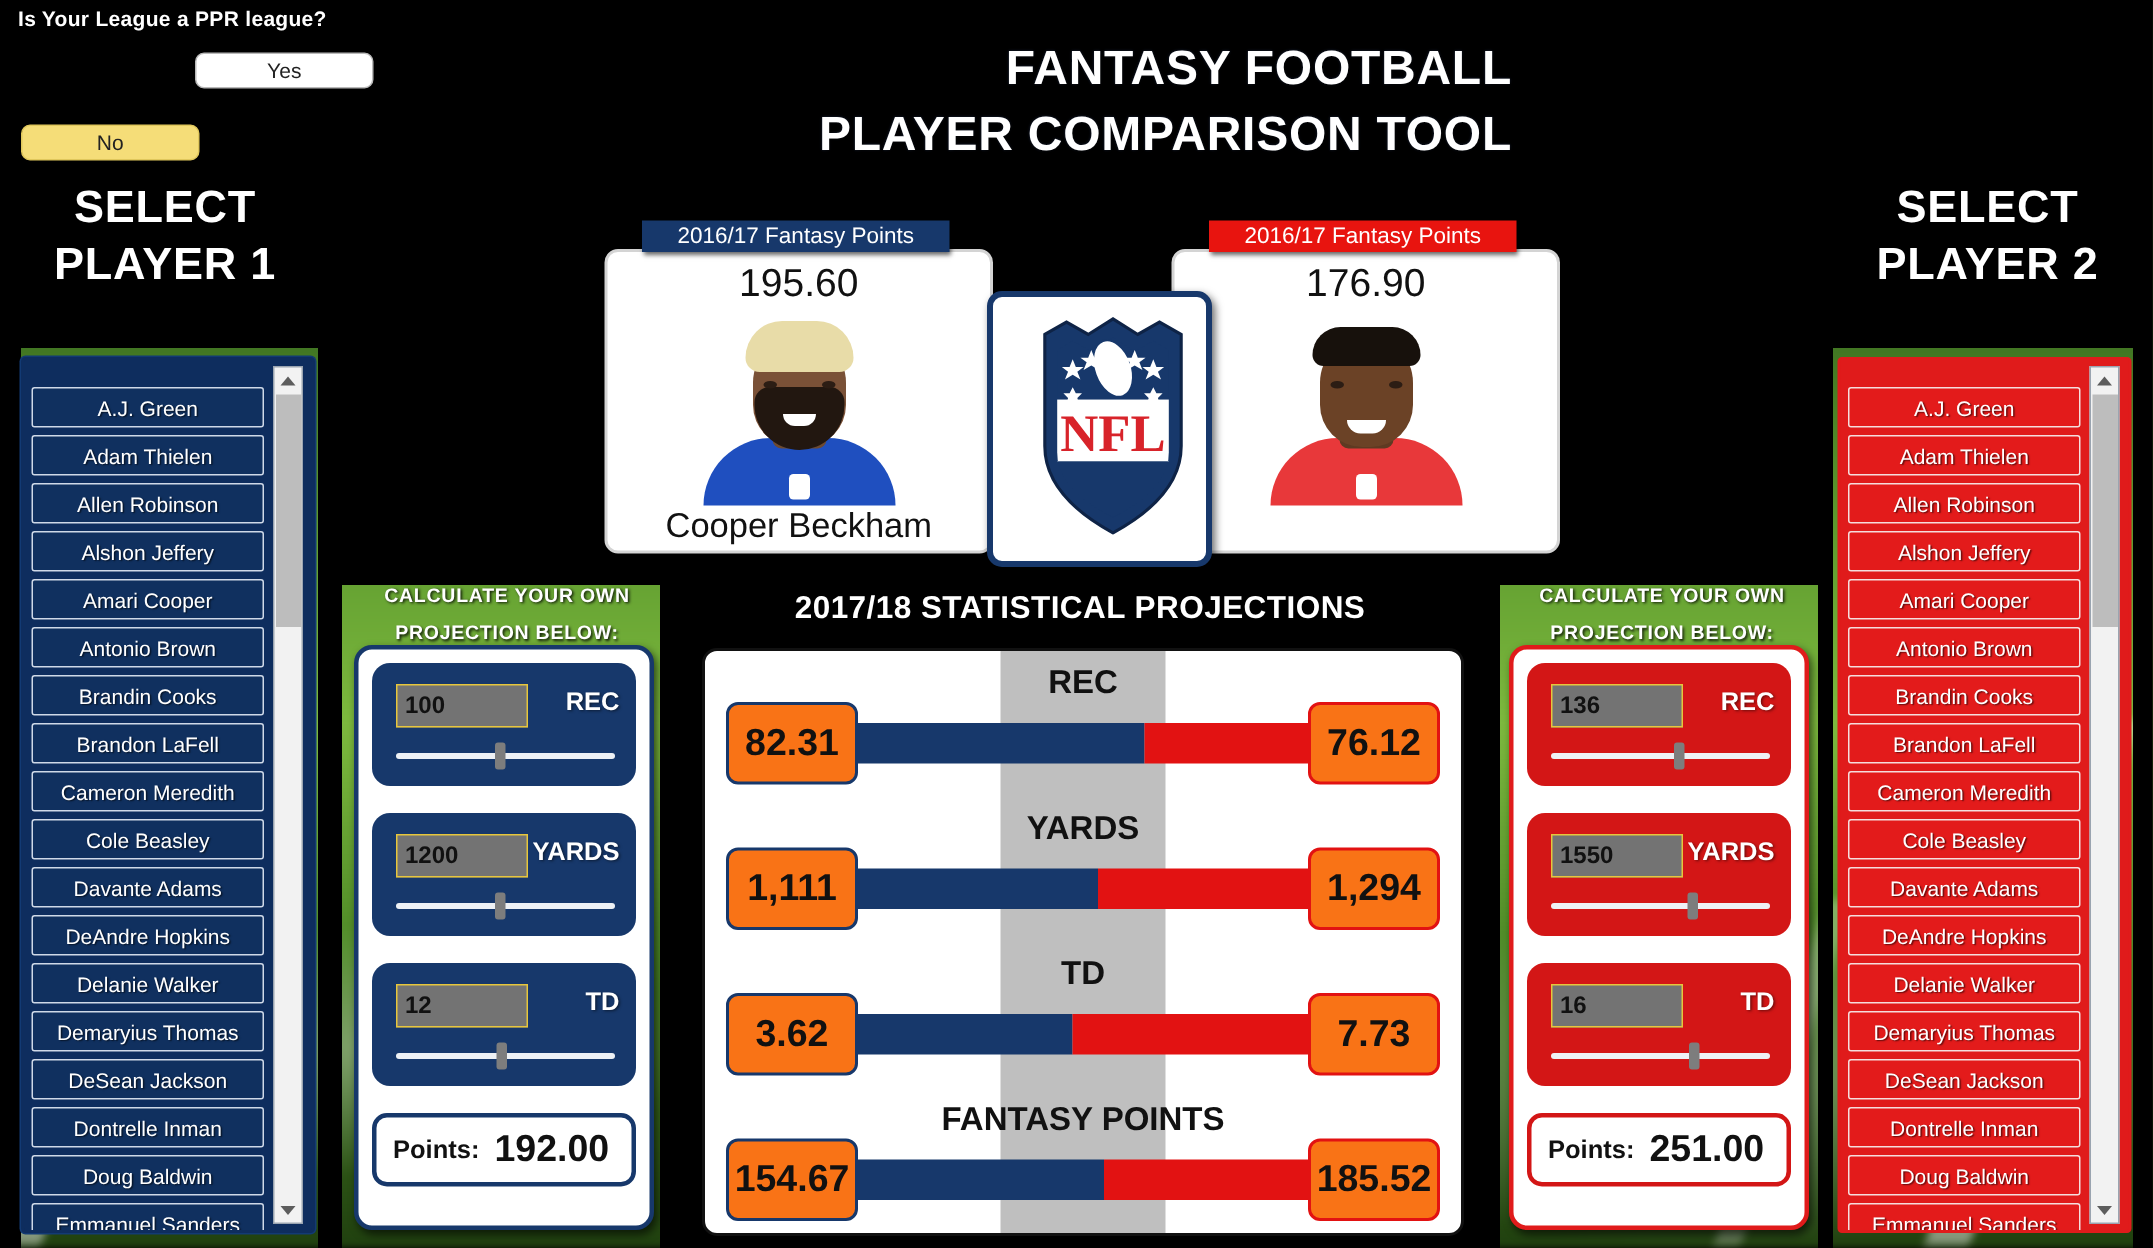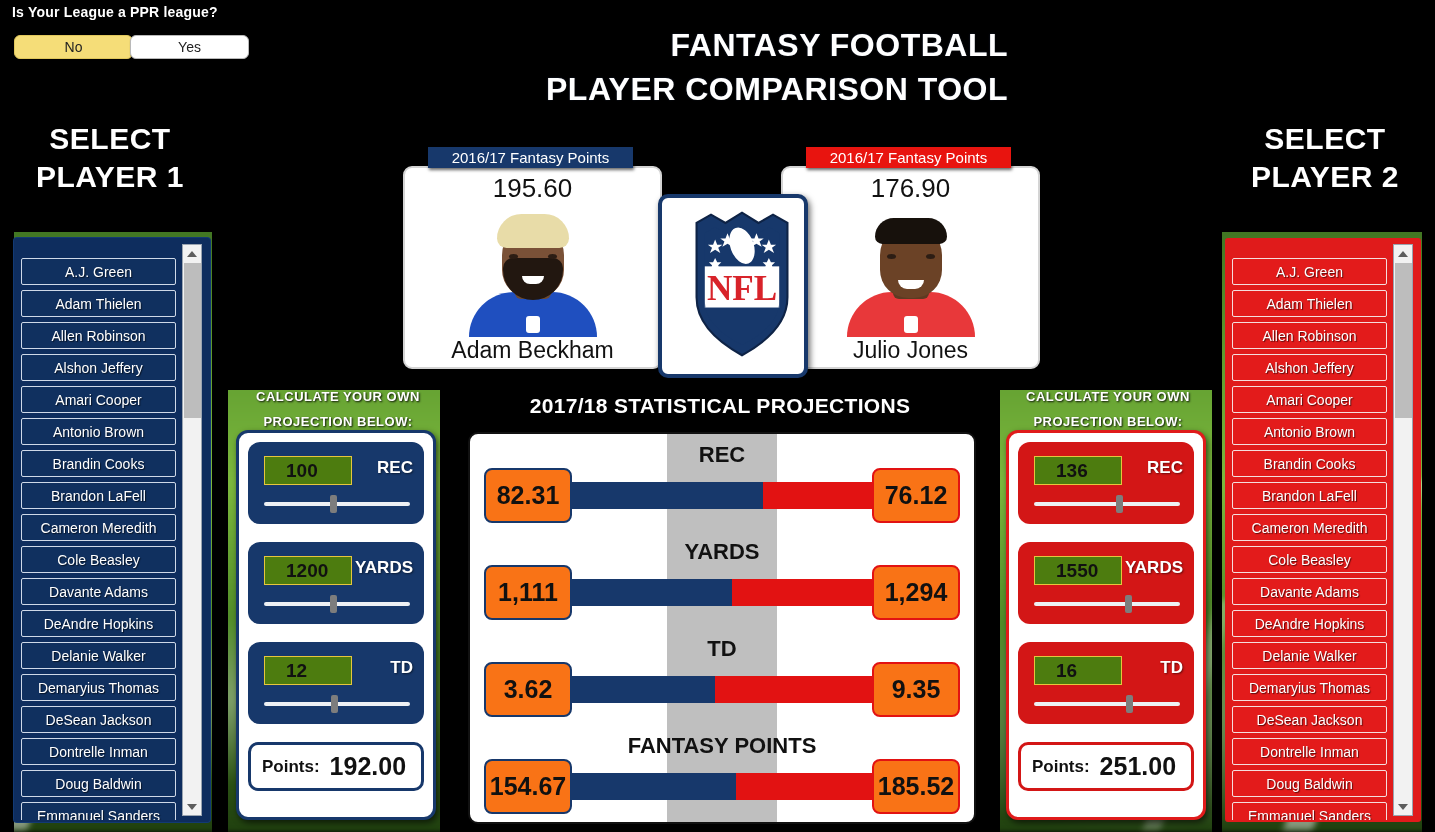--- a/index.html
+++ b/index.html
@@ -30,21 +30,21 @@
   
   .ppr-q{position:absolute;left:12px;top:4px;color:#fff;font-size:14px;font-weight:bold;letter-spacing:.2px;}
   .ppr-btn{
     position:absolute;top:35px;height:22px;width:117px;
     border-radius:6px;border:1px solid #b9b9b9;
     display:flex;align-items:center;justify-content:center;
     font-size:14px;color:#222;background:#fff;
     box-shadow:0 1px 1px rgba(0,0,0,.35);
   }
   .ppr-btn.sel{background:#f5dd78;border-color:#e0c75c;}
-  #ppr-no{left:14px;}
+  #ppr-no{left:14px;margin-top:48px;}
   #ppr-yes{left:130px;}
 
   
   .title-wrap{position:absolute;left:408px;top:26px;width:600px;text-align:right;}
   .title-line{
     color:#fff;font-weight:bold;letter-spacing:.5px;
     text-shadow:2px 2px 3px rgba(0,0,0,.9), 0 0 2px rgba(120,160,255,.25);
   }
   #title-1{font-size:32px;line-height:38px;}
   #title-2{font-size:32px;line-height:40px;margin-top:5px;}
@@ -150,23 +150,23 @@
   }
   #calc-panel-1{left:236px;border:3px solid #17386b;}
   #calc-panel-2{left:1006px;border:3px solid #e01b1b;}
   .stat-box{
     position:relative;height:82px;border-radius:12px;margin-bottom:18px;
   }
   #calc-panel-1 .stat-box{background:#17386b;}
   #calc-panel-2 .stat-box{background:#d31616;}
   .stat-input{
     position:absolute;left:16px;top:14px;width:88px;height:29px;
-    background:#4d7c0f;border:1px solid #e6c63d;
-    display:flex;align-items:center;padding-left:21px;box-sizing:border-box;
-    font-size:19px;font-weight:bold;color:#111;
+    background:#737373;border:1px solid #e6c63d;
+    display:flex;align-items:center;padding-left:5px;box-sizing:border-box;
+    font-size:16px;font-weight:bold;color:#111;
   }
   .stat-label{
     position:absolute;right:11px;top:16px;color:#fff;font-size:17px;font-weight:bold;
     text-shadow:1px 1px 2px rgba(0,0,0,.5);
   }
   .slider{position:absolute;left:16px;right:14px;top:60px;height:4px;background:#eef1f5;border-radius:2px;}
   .slider-thumb{position:absolute;top:-7px;width:7px;height:18px;background:#7d7d7d;border-radius:2px;}
   .points-box{
     position:relative;height:49px;border-radius:10px;background:#fff;
     display:flex;align-items:center;box-sizing:border-box;padding-left:11px;
@@ -310,37 +310,36 @@
       <div class="hd-shoulders" style="background:#1f4fbf;"></div>
       <div class="hd-logo" style="background:#fff;border-radius:3px;"></div>
       <div class="hd-neck" style="background:#6c4a31;"></div>
       <div class="hd-face" style="background:#7a5137;"></div>
       <div class="hd-hair" style="background:#e8dca8;"></div>
       <div class="hd-beard" style="background:#221710;"></div>
       <div class="hd-eye l"></div>
         <div class="hd-eye r"></div>
       <div class="hd-mouth"></div>
     </div>
-    <div class="pcard-name">Adam Beckham</div>
+    <div class="pcard-name">Cooper Beckham</div>
   </div>
   <div class="badge" id="badge-1">2016/17 Fantasy Points</div>
 
   <div class="pcard" id="pcard-2">
     <div class="pcard-pts">176.90</div>
     <div class="head">
       <div class="hd-shoulders" style="background:#e8383a;"></div>
       <div class="hd-logo" style="background:#fff;border-radius:3px;"></div>
       <div class="hd-neck" style="background:#5e3a22;"></div>
       <div class="hd-face" style="background:#6b4226;"></div>
       <div class="hd-hair" style="background:#17110c;height:26px;top:16px;"></div>
       <div class="hd-eye l"></div>
         <div class="hd-eye r"></div>
       <div class="hd-mouth" style="top:78px;width:26px;height:9px;"></div>
     </div>
-    <div class="pcard-name">Julio Jones</div>
   </div>
   <div class="badge" id="badge-2">2016/17 Fantasy Points</div>
 
   <div id="nfl-card">
     <svg width="100%" height="100%" viewBox="0 0 120 170">
       <path d="M16 24 L30 16 L44 24 L60 14 L76 24 L90 16 L104 24 L104 96 Q104 128 60 152 Q16 128 16 96 Z" fill="#17386b" stroke="#0e2346" stroke-width="2"></path>
       <path d="M24 34 L34 28 L46 35 L60 26 L74 35 L86 28 L96 34 L96 66 L24 66 Z" fill="#17386b"></path>
       <rect x="24" y="66" width="72" height="40" fill="#fff"></rect>
       <path d="M24 106 L96 106 L96 100 Q96 124 60 142 Q24 124 24 100 Z" fill="#17386b"></path>
       <ellipse cx="60" cy="46" rx="12" ry="19" fill="#fff" stroke="#17386b" stroke-width="1.5" transform="rotate(-20 60 46)"></ellipse>
@@ -441,21 +440,21 @@
         <div class="proj-val l">1,111</div>
         <div class="proj-val r">1,294</div>
       </div>
       <div class="proj-row" style="top: 194px;">
         <div class="proj-cat">TD</div>
         <div class="proj-bar">
           <div class="left" style="width: 48%;"></div>
           <div class="right" style="width: 52%;"></div>
         </div>
         <div class="proj-val l">3.62</div>
-        <div class="proj-val r">9.35</div>
+        <div class="proj-val r">7.73</div>
       </div>
       <div class="proj-row" style="top: 291px;">
         <div class="proj-cat">FANTASY POINTS</div>
         <div class="proj-bar">
           <div class="left" style="width: 54%;"></div>
           <div class="right" style="width: 46%;"></div>
         </div>
         <div class="proj-val l">154.67</div>
         <div class="proj-val r">185.52</div>
       </div>

